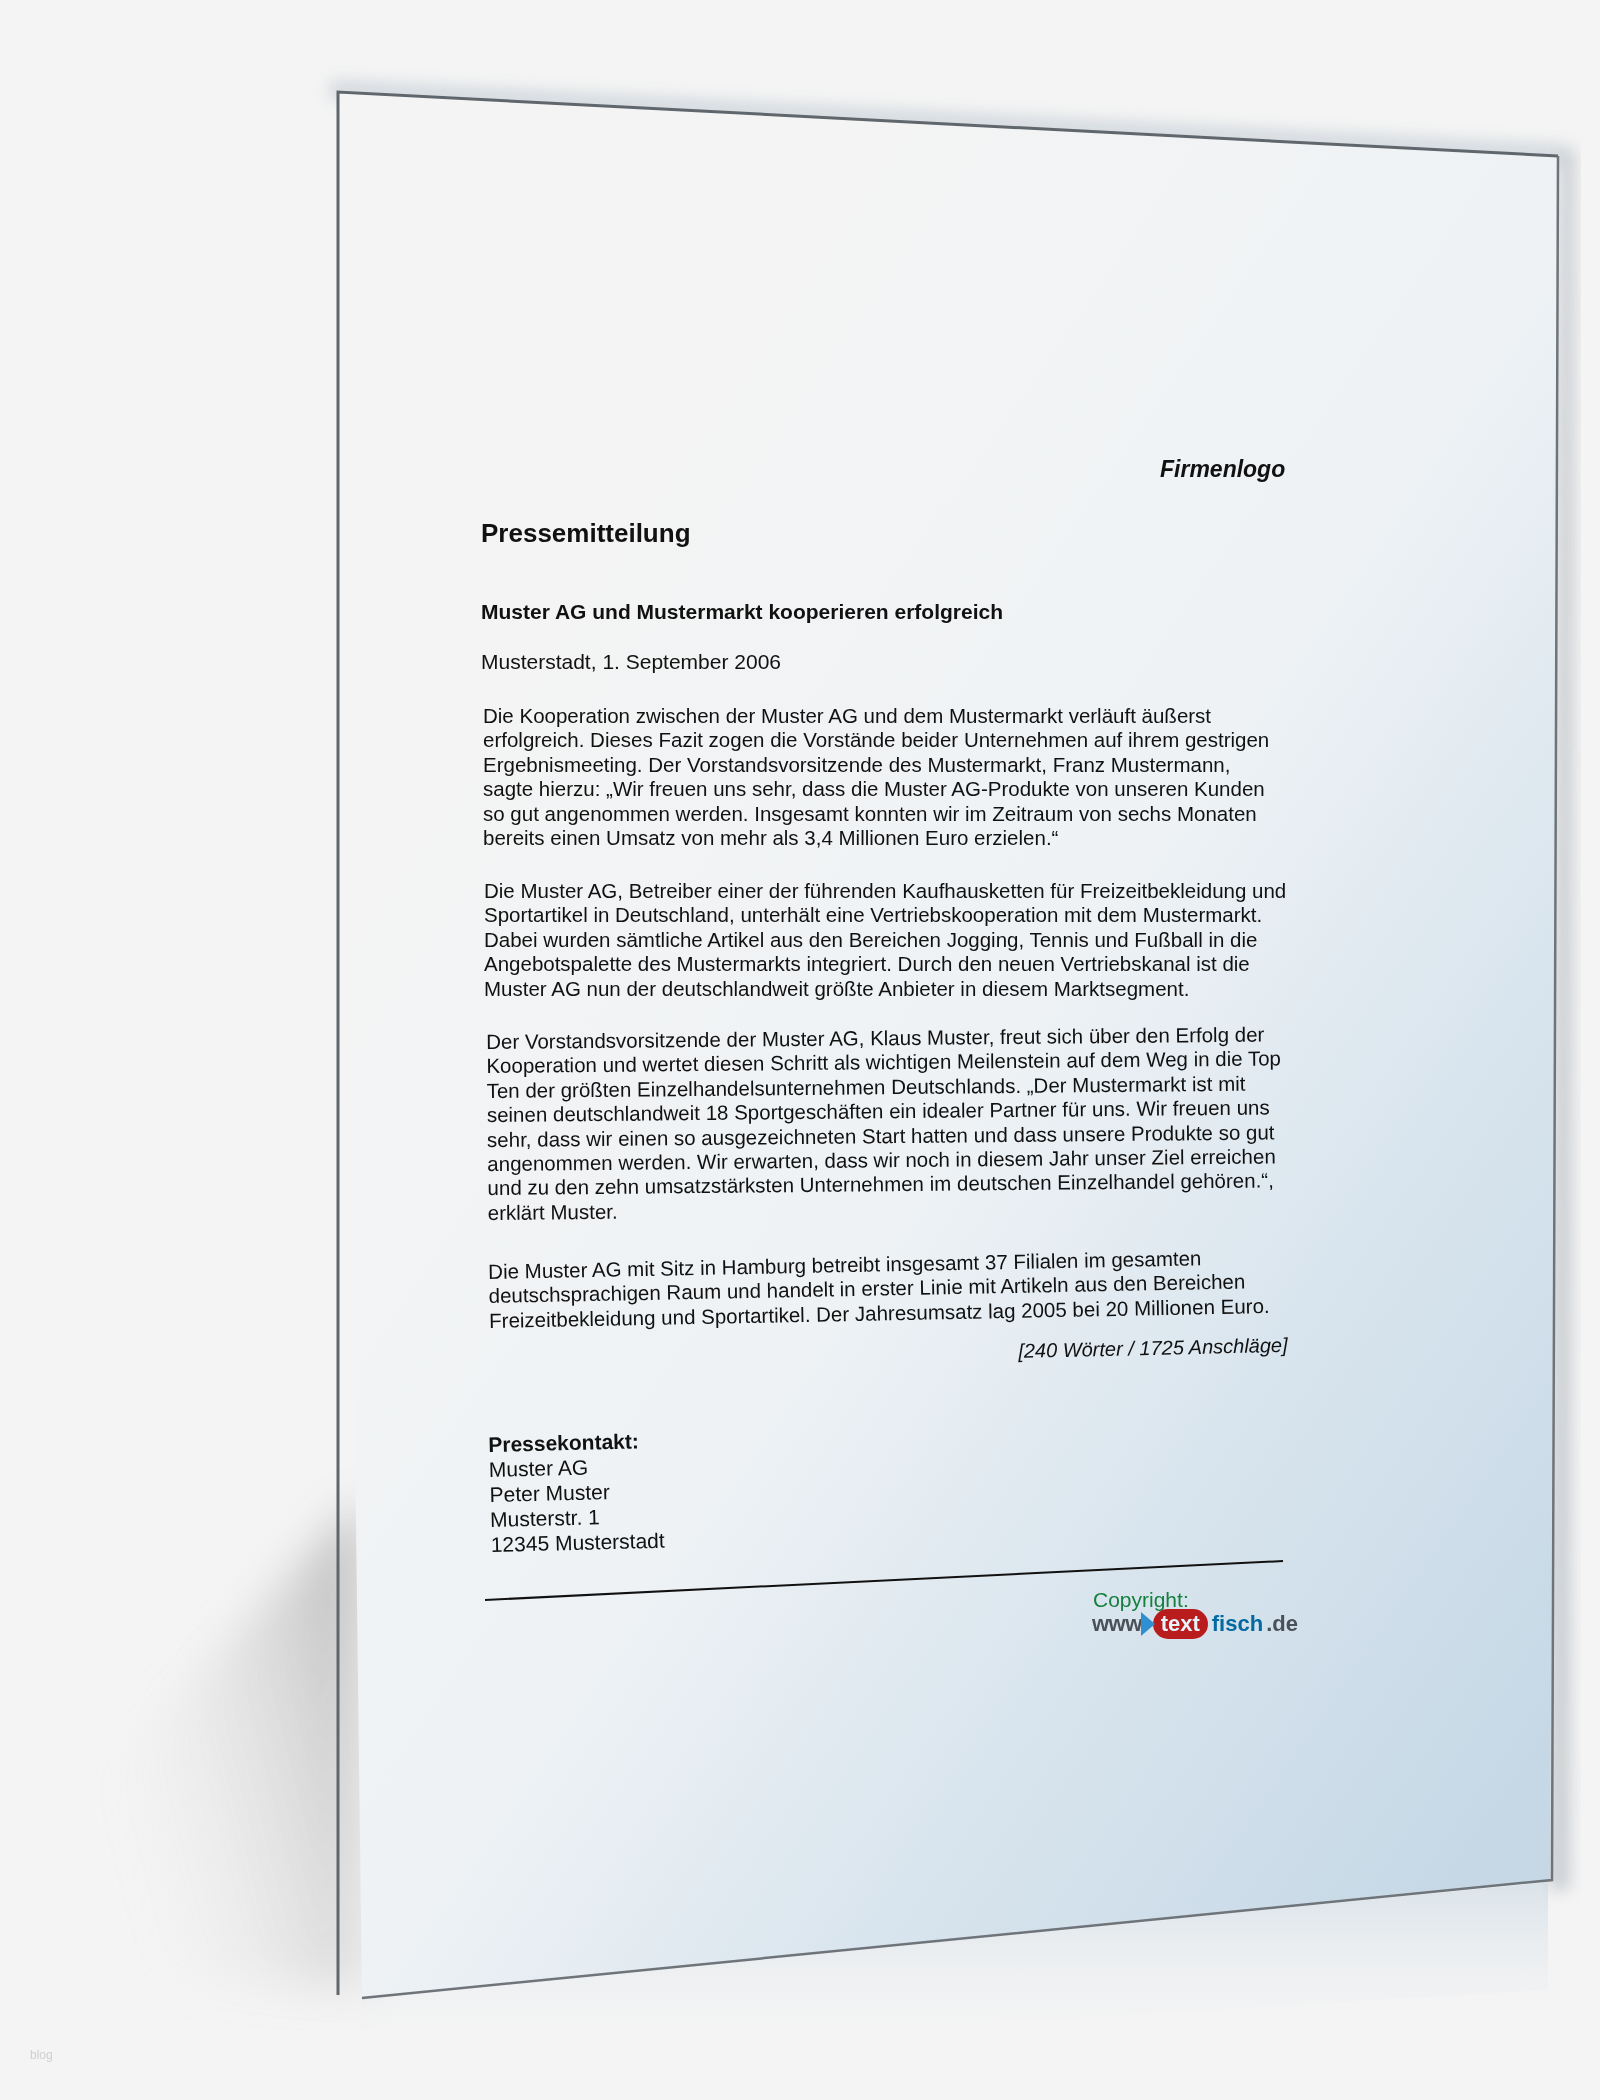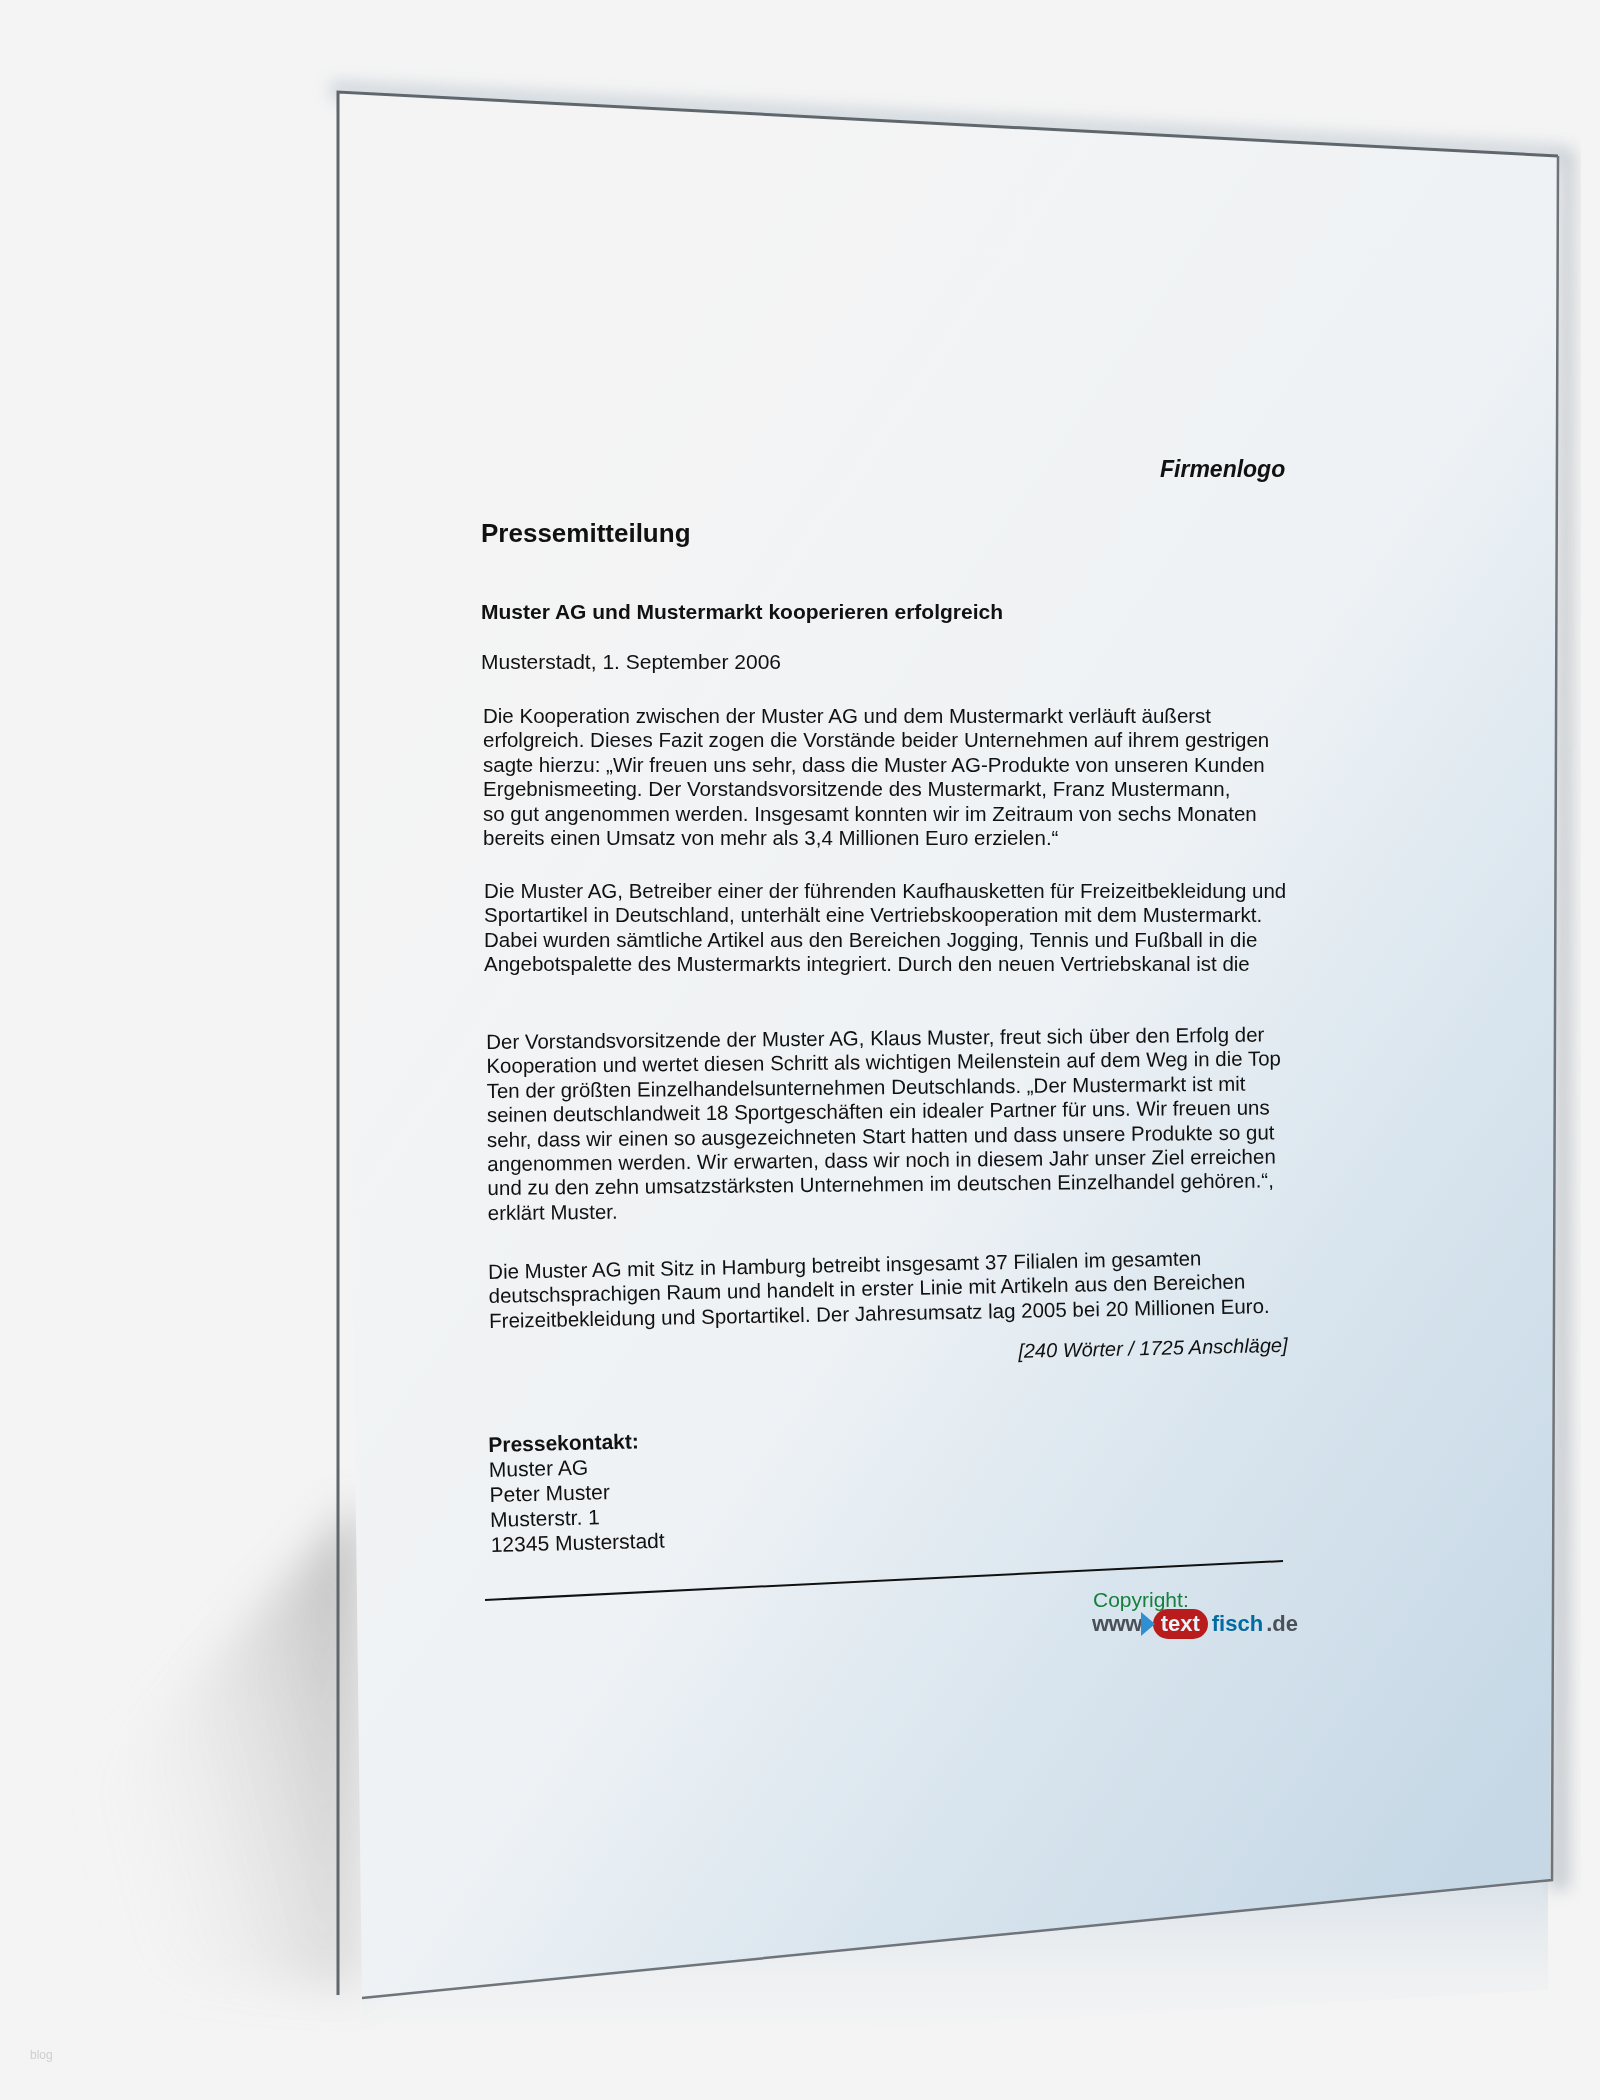--- a/index.html
+++ b/index.html
@@ -90,31 +90,32 @@
 
     <div class="abs h1" style="left:481px; top:518px;">Pressemitteilung</div>
 
     <div class="abs h2" style="left:481px; top:600px;">Muster AG und Mustermarkt kooperieren erfolgreich</div>
 
     <div class="abs dateline" style="left:481px; top:650px;">Musterstadt, 1. September 2006</div>
 
     <div class="abs para" style="left:483px; top:704px;">
       <span class="ln">Die Kooperation zwischen der Muster AG und dem Mustermarkt verläuft äußerst</span>
       <span class="ln">erfolgreich. Dieses Fazit zogen die Vorstände beider Unternehmen auf ihrem gestrigen</span>
+      <span class="ln">Ergebnismeeting.  Der Vorstandsvorsitzende des Mustermarkt, Franz Mustermann,</span>
       <span class="ln">sagte hierzu: „Wir freuen uns sehr, dass die Muster AG-Produkte von unseren Kunden</span>
-      <span class="ln">Ergebnismeeting.  Der Vorstandsvorsitzende des Mustermarkt, Franz Mustermann,</span>
       <span class="ln">so gut angenommen werden. Insgesamt konnten wir im Zeitraum von sechs Monaten</span>
       <span class="ln">bereits einen Umsatz von mehr als 3,4 Millionen Euro erzielen.“</span>
     </div>
 
     <div class="abs para" style="left:484px; top:879px;">
       <span class="ln">Die Muster AG, Betreiber einer der führenden Kaufhausketten für Freizeitbekleidung und</span>
       <span class="ln">Sportartikel in Deutschland, unterhält eine Vertriebskooperation mit dem Mustermarkt.</span>
       <span class="ln">Dabei wurden sämtliche Artikel aus den Bereichen Jogging, Tennis und Fußball in die</span>
       <span class="ln">Angebotspalette des Mustermarkts integriert. Durch den neuen Vertriebskanal ist die</span>
+      <span class="ln">Muster AG nun der deutschlandweit größte Anbieter in diesem Marktsegment.</span>
     </div>
 
     <div class="abs para" style="left:486px; top:1030px; transform:rotate(-0.55deg); transform-origin:0 0;">
       <span class="ln">Der Vorstandsvorsitzende der Muster AG, Klaus Muster, freut sich über den Erfolg der</span>
       <span class="ln">Kooperation und wertet diesen Schritt als wichtigen Meilenstein auf dem Weg in die Top</span>
       <span class="ln">Ten der größten Einzelhandelsunternehmen Deutschlands. „Der Mustermarkt ist mit</span>
       <span class="ln">seinen deutschlandweit 18 Sportgeschäften ein idealer Partner für uns. Wir freuen uns</span>
       <span class="ln">sehr, dass wir einen so ausgezeichneten Start hatten und dass unsere Produkte so gut</span>
       <span class="ln">angenommen werden. Wir erwarten, dass wir noch in diesem Jahr unser Ziel erreichen</span>
       <span class="ln">und zu den zehn umsatzstärksten Unternehmen im deutschen Einzelhandel gehören.“,</span>

